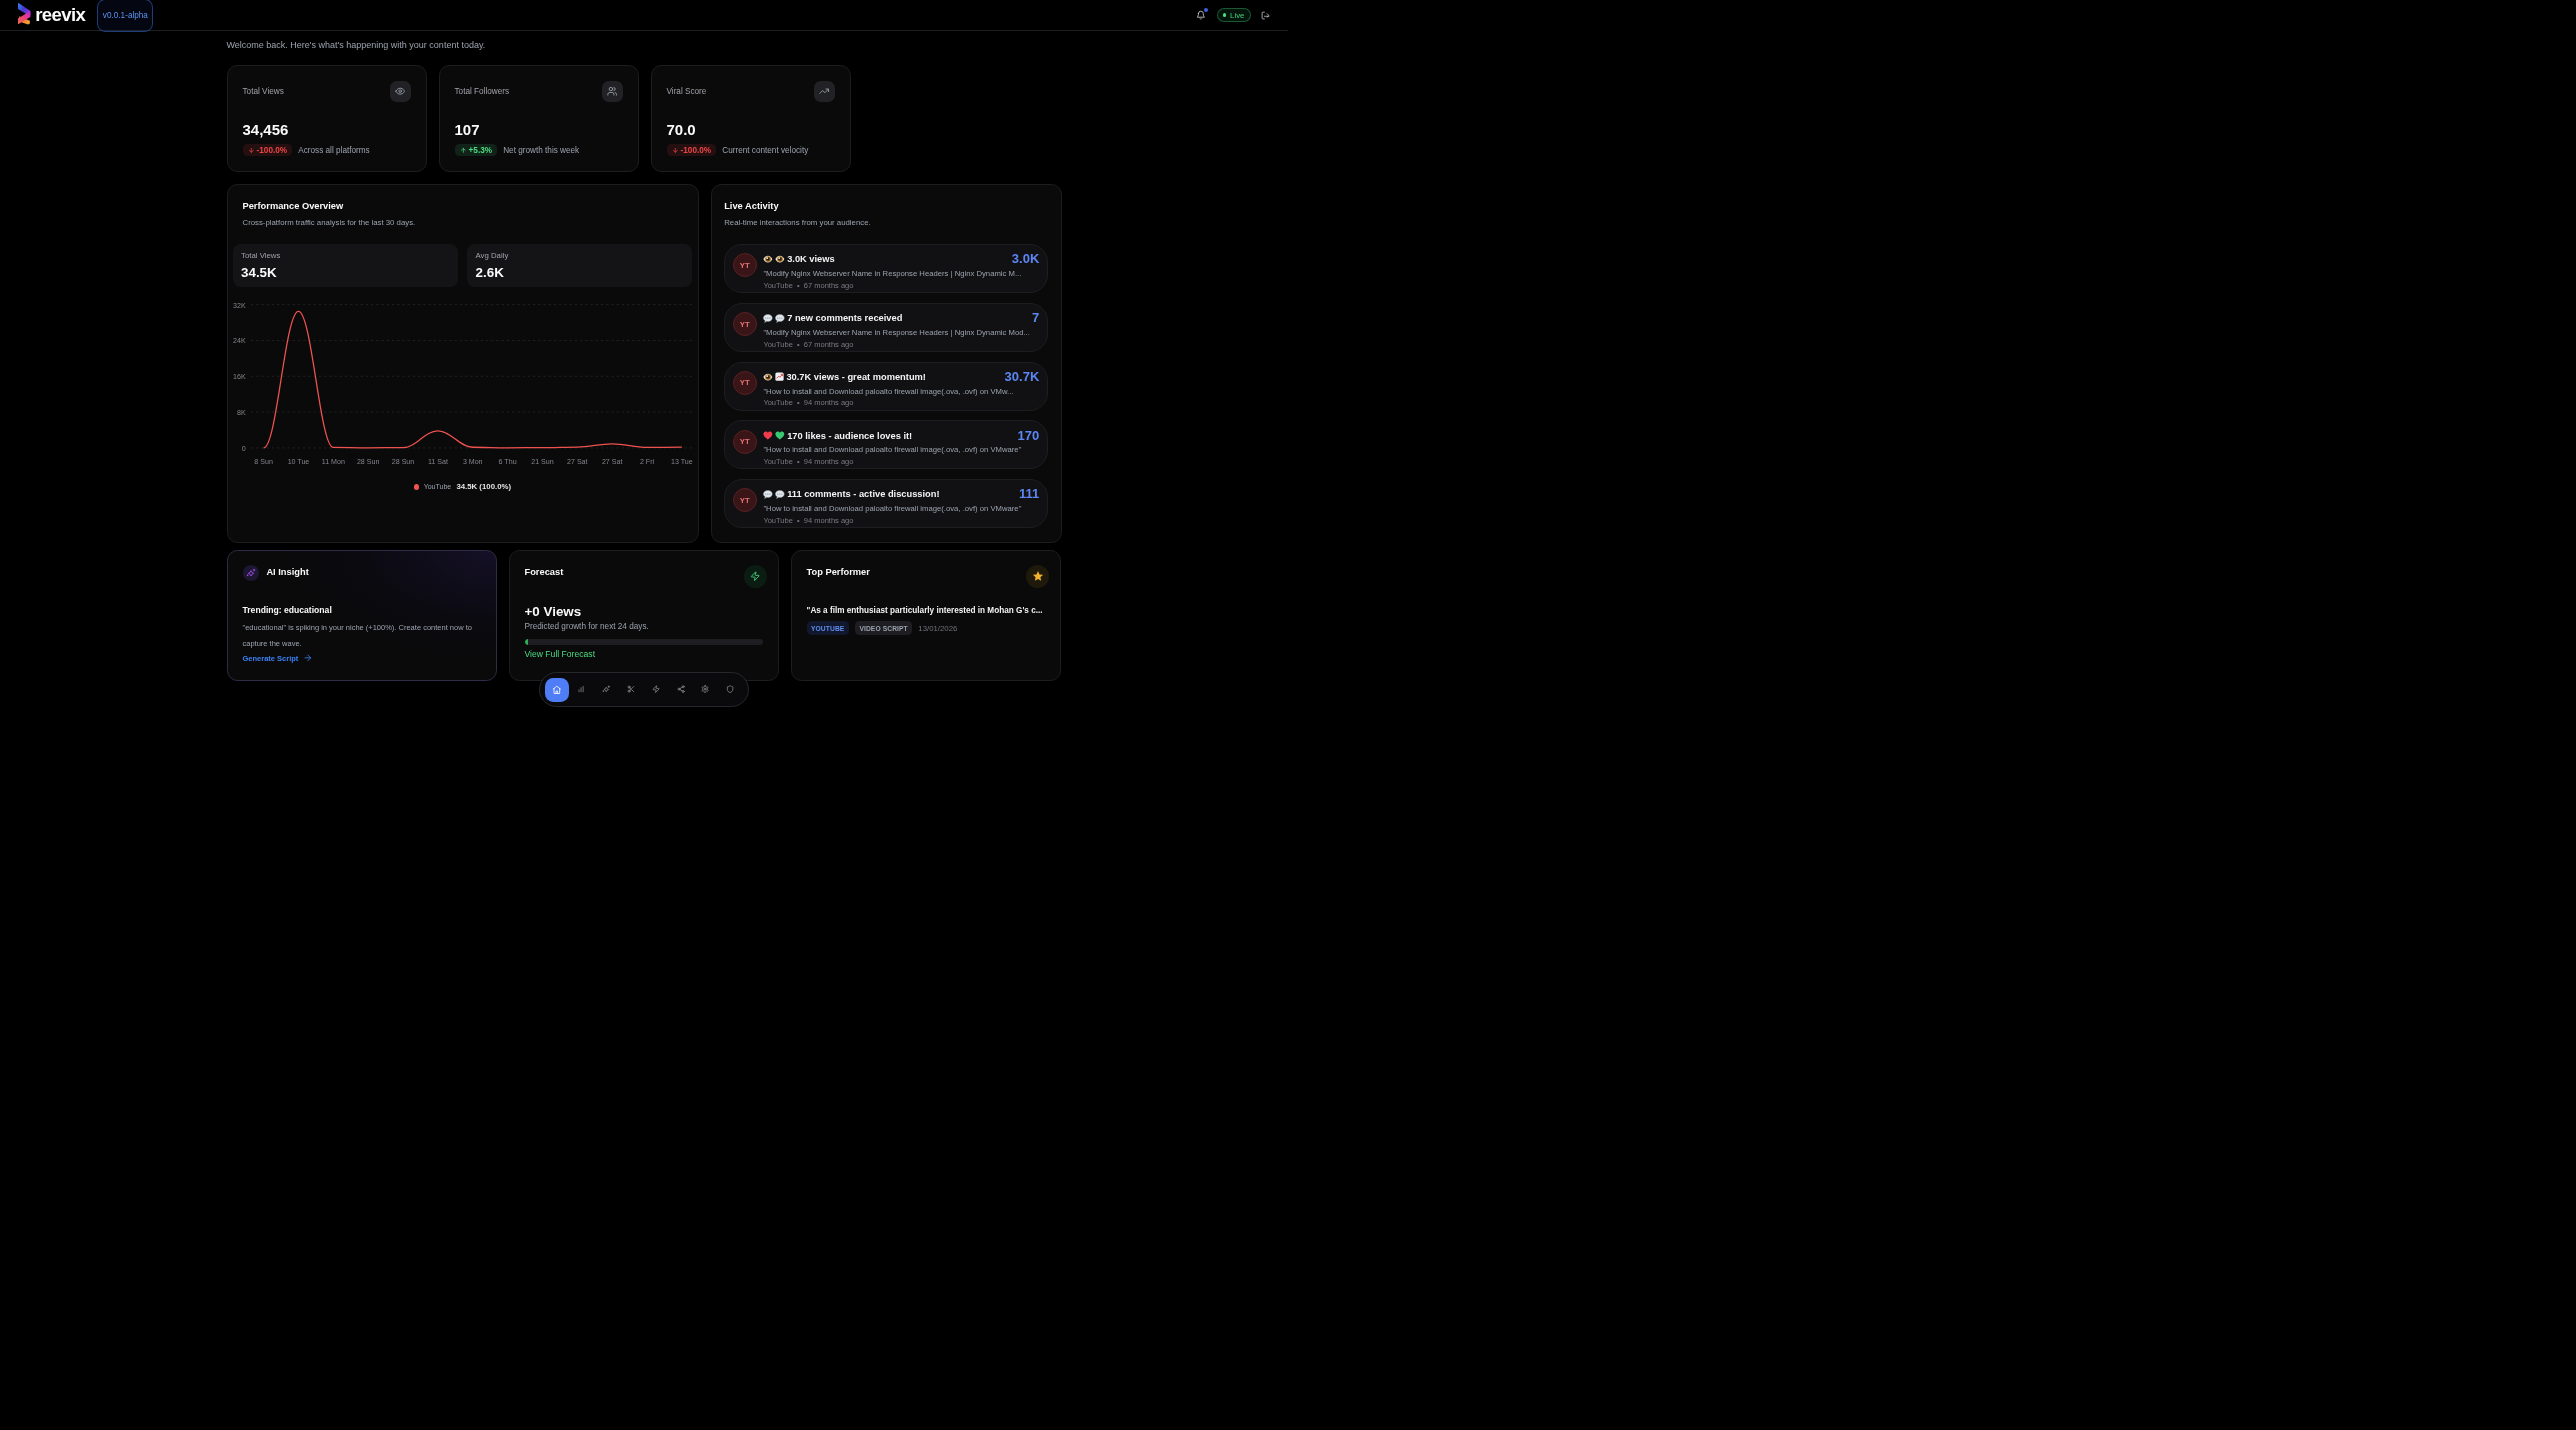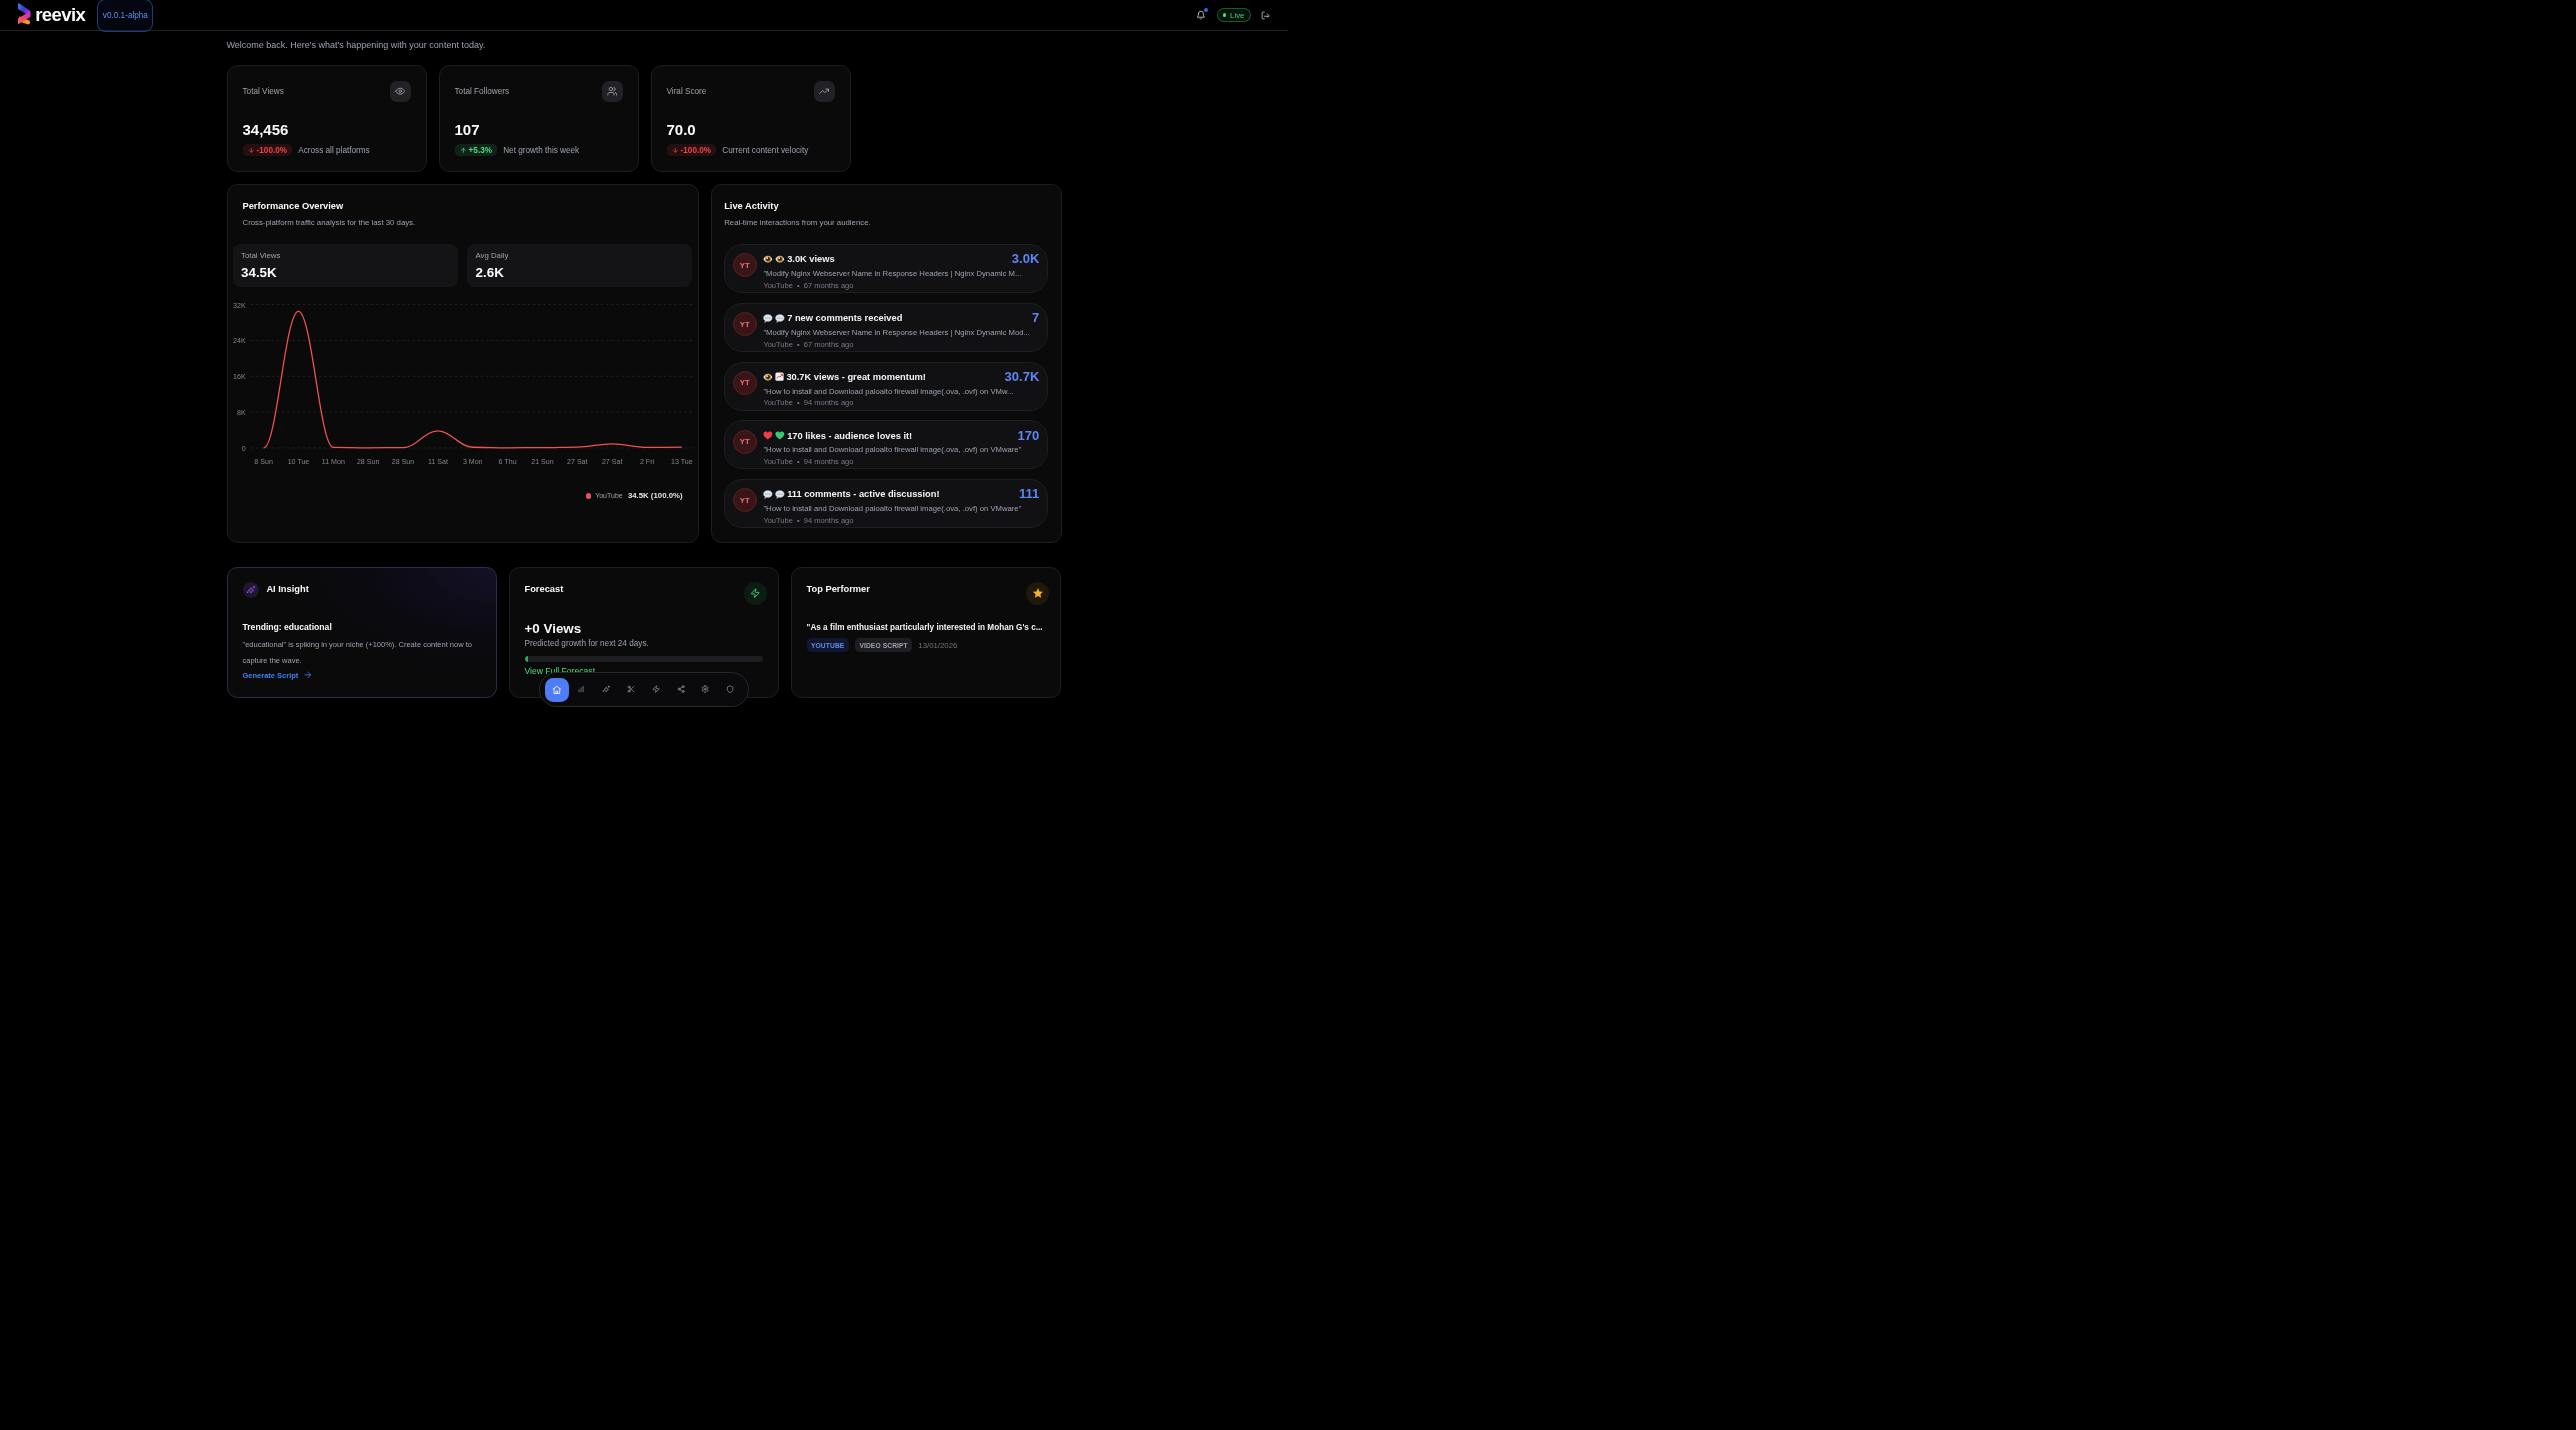--- a/index.html
+++ b/index.html
@@ -34,34 +34,34 @@
 .mid{display:flex;gap:12px;margin-top:12.7px}
 .bigcard{background:#0a0a0b;border:0.7px solid #1e1e21;border-radius:10.4px;height:359px}
 .perf{width:472px;padding:14px 15px}
 .live{width:351px;padding:14px 12.7px}
 .ctitle{font-size:9.3px;font-weight:bold;color:#fafafa;line-height:15px}
 .csub{font-size:7.8px;color:#9ca3af;line-height:12px;margin-top:3px}
 .subrow{display:flex;gap:9.7px;margin:15px -9.7px 0}
 .subcard{flex:1;height:43px;background:#141417;border-radius:7.5px;padding:6.7px 8.2px}
 .subcard .l{font-size:7.8px;color:#a1a1aa;line-height:10.4px}
 .subcard .v{font-size:13.4px;font-weight:bold;color:#fafafa;line-height:19.4px;margin-top:1.5px}
-.legend{display:flex;align-items:center;justify-content:flex-end;margin-top:18px;height:12px}
+.legend{display:flex;align-items:center;justify-content:center;margin-top:9px;height:12px}
 .ldot{width:5.2px;height:5.2px;border-radius:50%;background:#ef5350;margin-right:4.5px}
 .lname{font-size:7px;color:#9ca3af;margin-right:5.2px}
 .lval{font-size:7.8px;font-weight:bold;color:#e5e5e5}
 .items{margin-top:15px;display:flex;flex-direction:column;gap:9.7px}
 .item{height:49px;background:#111113;border:0.7px solid #1e1e21;border-radius:18px;padding:8.2px 7.5px;display:flex;position:relative}
 .avatar{width:24px;height:24px;border-radius:50%;background:#3a1517;border:0.7px solid #572023;color:#e57373;font-size:7.8px;font-weight:bold;display:flex;align-items:center;justify-content:center;flex:none}
 .ibody{margin-left:6.7px;min-width:0;flex:1}
 .ititle{font-size:9.3px;font-weight:bold;color:#f4f4f5;line-height:12px;display:flex;align-items:center;gap:2.2px;white-space:nowrap}
 .ititle svg{flex:none}
 .isub{font-size:7.7px;color:#9ca3af;line-height:10.4px;margin-top:3.7px;white-space:nowrap;overflow:hidden}
 .imeta{font-size:7.5px;color:#7a7a83;line-height:9.7px;margin-top:1.5px}
 .ival{position:absolute;right:7.5px;top:8.2px;font-size:13px;font-weight:bold;color:#5c86f2;line-height:12px}
-.bottom{display:flex;gap:12px;margin-top:24px}
+.bottom{display:flex;gap:12px;margin-top:7px}
 .bcard{width:270px;height:131px;background:#0a0a0b;border:0.7px solid #1e1e21;border-radius:10.4px;padding:13.4px 15px;position:relative}
 .bcard.ai{border-color:#332a47;background:radial-gradient(110% 120% at 100% 0%,#151027 0%,#0b0a10 45%,#0a0a0b 70%)}
 .aihead{display:flex;align-items:center}
 .aicircle{width:16.4px;height:16.4px;border-radius:50%;background:rgba(139,92,246,.16);display:flex;align-items:center;justify-content:center;margin-right:7.5px}
 .cornicon{position:absolute;top:13.4px;right:10.4px;width:23px;height:23px;border-radius:50%;display:flex;align-items:center;justify-content:center}
 .cornicon.gr{background:rgba(34,197,94,.1)}
 .cornicon.yl{background:rgba(234,179,8,.09)}
 .trend{font-size:8.6px;font-weight:bold;color:#fafafa;margin-top:23px;line-height:12.7px}
 .aipara{font-size:7.5px;color:#9ca3af;line-height:15.7px;margin-top:3.7px}
 .ailink{font-size:7.5px;color:#3b82f6;font-weight:bold;margin-top:1.5px;display:flex;align-items:center;gap:4.5px}

